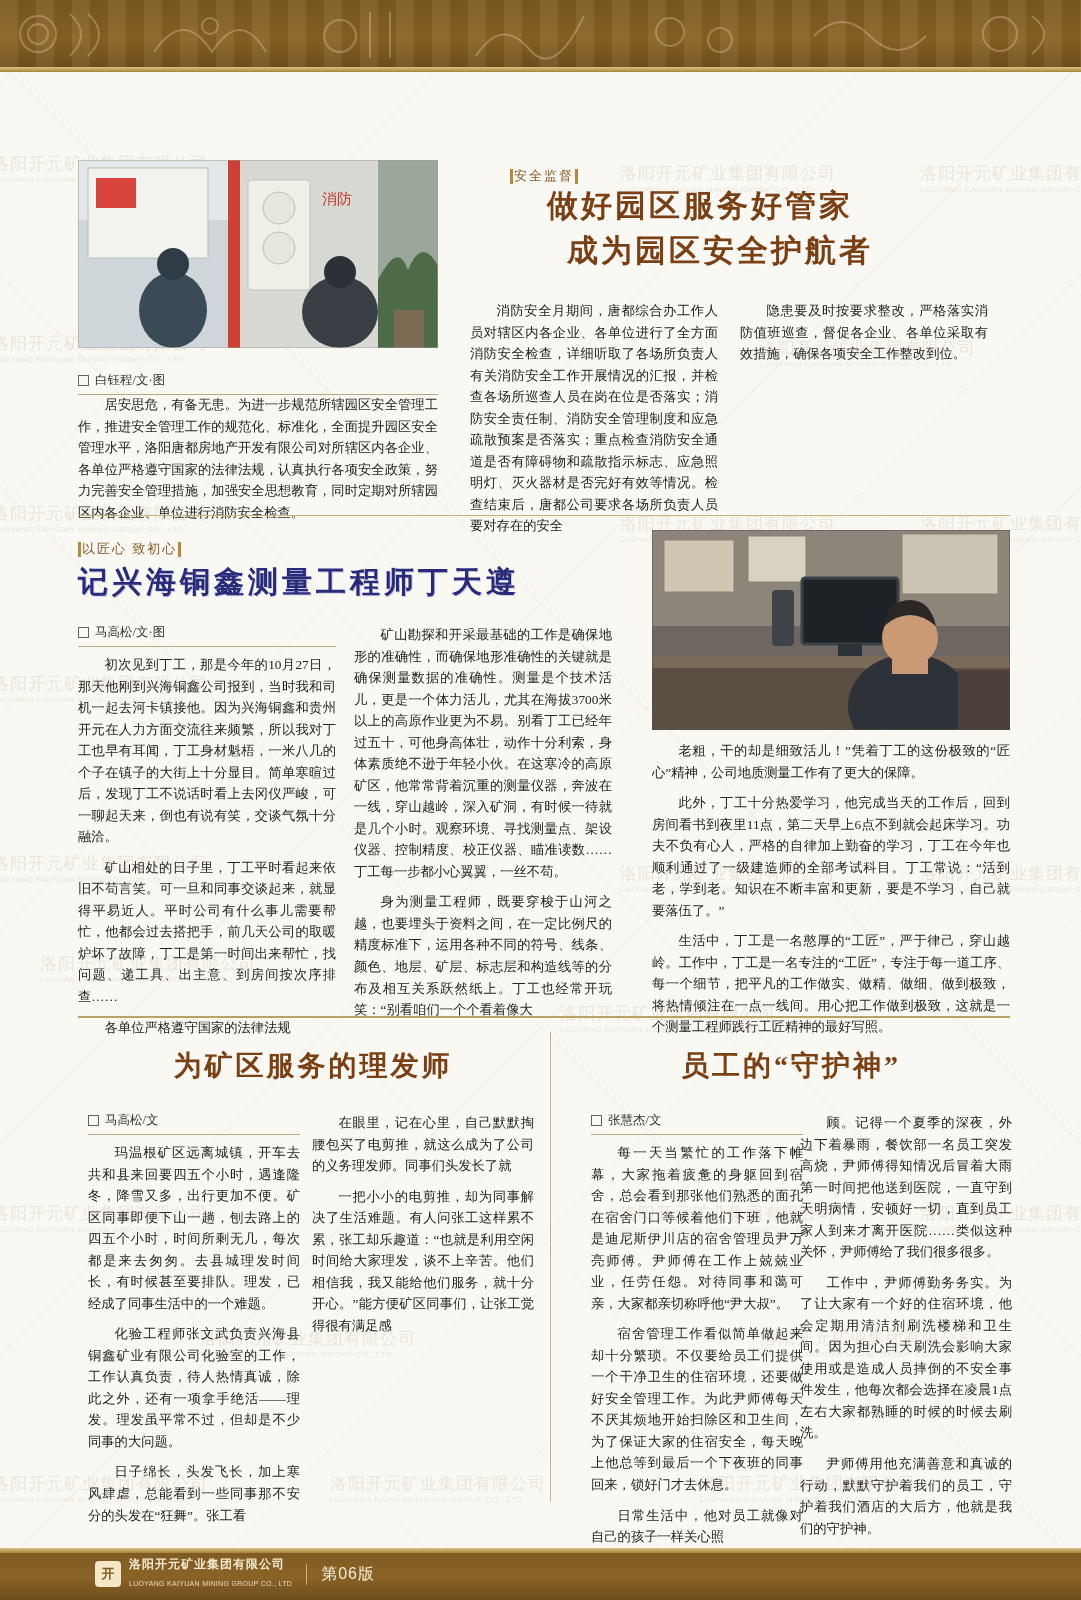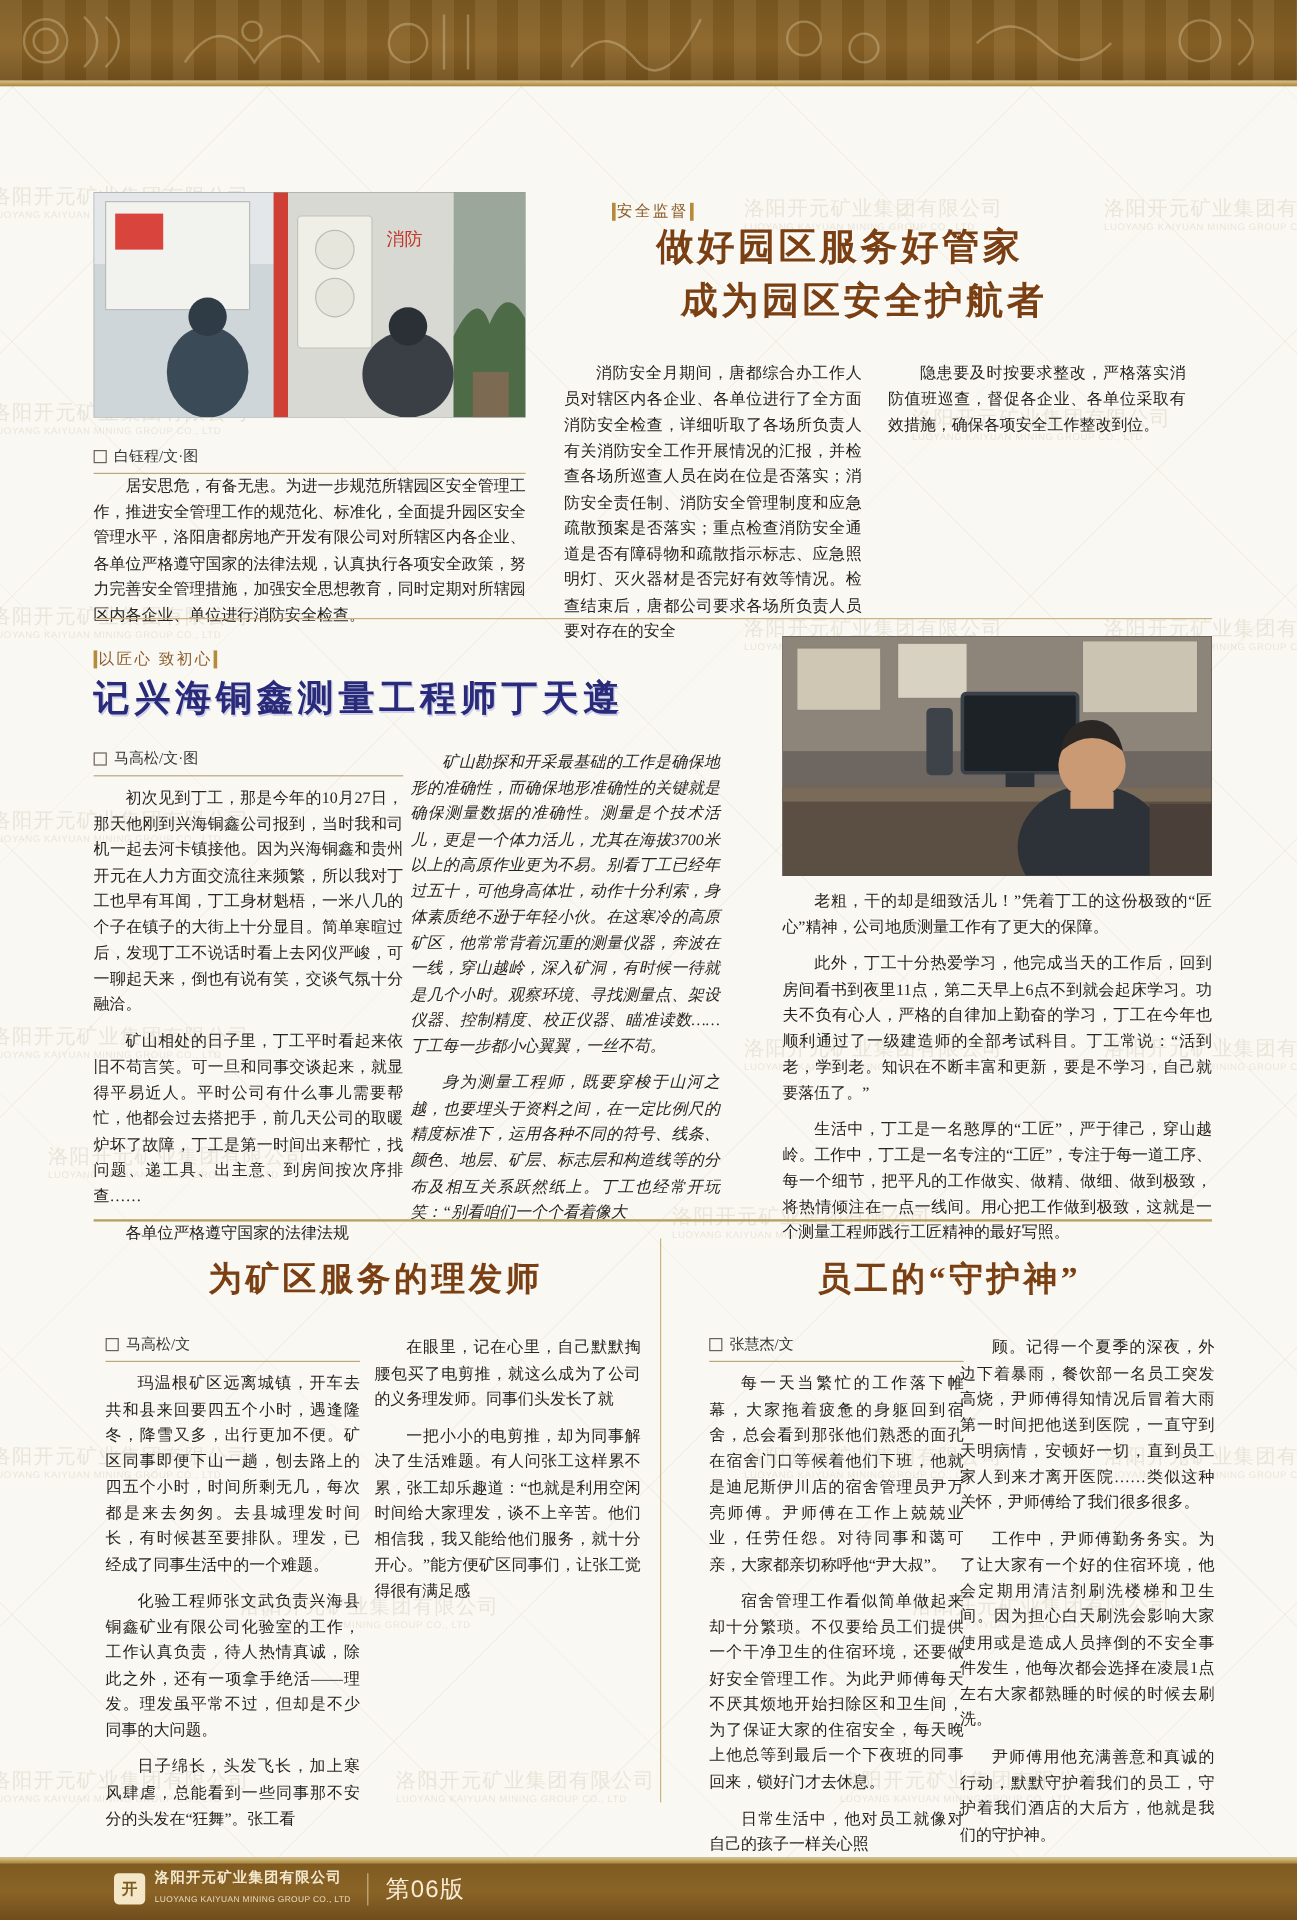--- a/index.html
+++ b/index.html
@@ -56,21 +56,21 @@
   .logo-badge{
     margin-left:95px;display:flex;align-items:center;gap:8px;color:#f4e9cf;
   }
   .logo-mark{width:26px;height:26px;border-radius:4px;background:#f3e7c8;
     display:flex;align-items:center;justify-content:center;color:#7d5a22;font-size:13px;font-weight:bold;}
   .logo-txt{font-family:"Liberation Sans",sans-serif;line-height:1.15;}
   .logo-txt b{font-size:12px;display:block;letter-spacing:1px;}
   .logo-txt span{font-size:7px;letter-spacing:.3px;opacity:.9;}
   .page-no{
     margin-left:14px;padding-left:14px;border-left:1px solid rgba(244,233,207,.6);
-    color:#f7edd6;font-size:20px;letter-spacing:1px;
+    color:#f7edd6;font-size:16px;letter-spacing:1px;
     font-family:"Liberation Sans",sans-serif;
   }
   
   .col p{
     margin:0 0 9px 0;font-size:13.3px;line-height:1.62;color:#262321;
     text-align:justify;text-indent:2em;
   }
   .byline{
     font-size:12.5px;color:#333;margin:0 0 7px 0;
     border-bottom:1px solid #b9a87d;padding-bottom:5px;
@@ -109,21 +109,21 @@
   .headline-2{
     position:absolute;left:78px;top:490px;width:540px;
     font-size:30px;letter-spacing:4px;color:#2a2a7a;font-weight:bold;
     font-family:"Liberation Sans",sans-serif;
     text-shadow:1px 1px 0 #cdd0e8;
   }
   .a2-photo{
     position:absolute;left:652px;top:458px;width:358px;height:200px;overflow:hidden;background:#6d6257;
   }
   .a2-c1{position:absolute;left:78px;top:552px;width:258px;}
-  .a2-c2{position:absolute;left:342px;top:552px;width:258px;font-style:italic;}
+  .a2-c2{position:absolute;left:354px;top:552px;width:258px;}
   .a2-c3{position:absolute;left:652px;top:668px;width:358px;}
   
   .headline-3{
     position:absolute;left:78px;top:975px;width:470px;text-align:center;
     font-size:28px;letter-spacing:3px;color:#7a3f12;font-weight:bold;
   }
   .headline-4{
     position:absolute;left:566px;top:975px;width:450px;text-align:center;
     font-size:28px;letter-spacing:3px;color:#7a3f12;font-weight:bold;
   }

